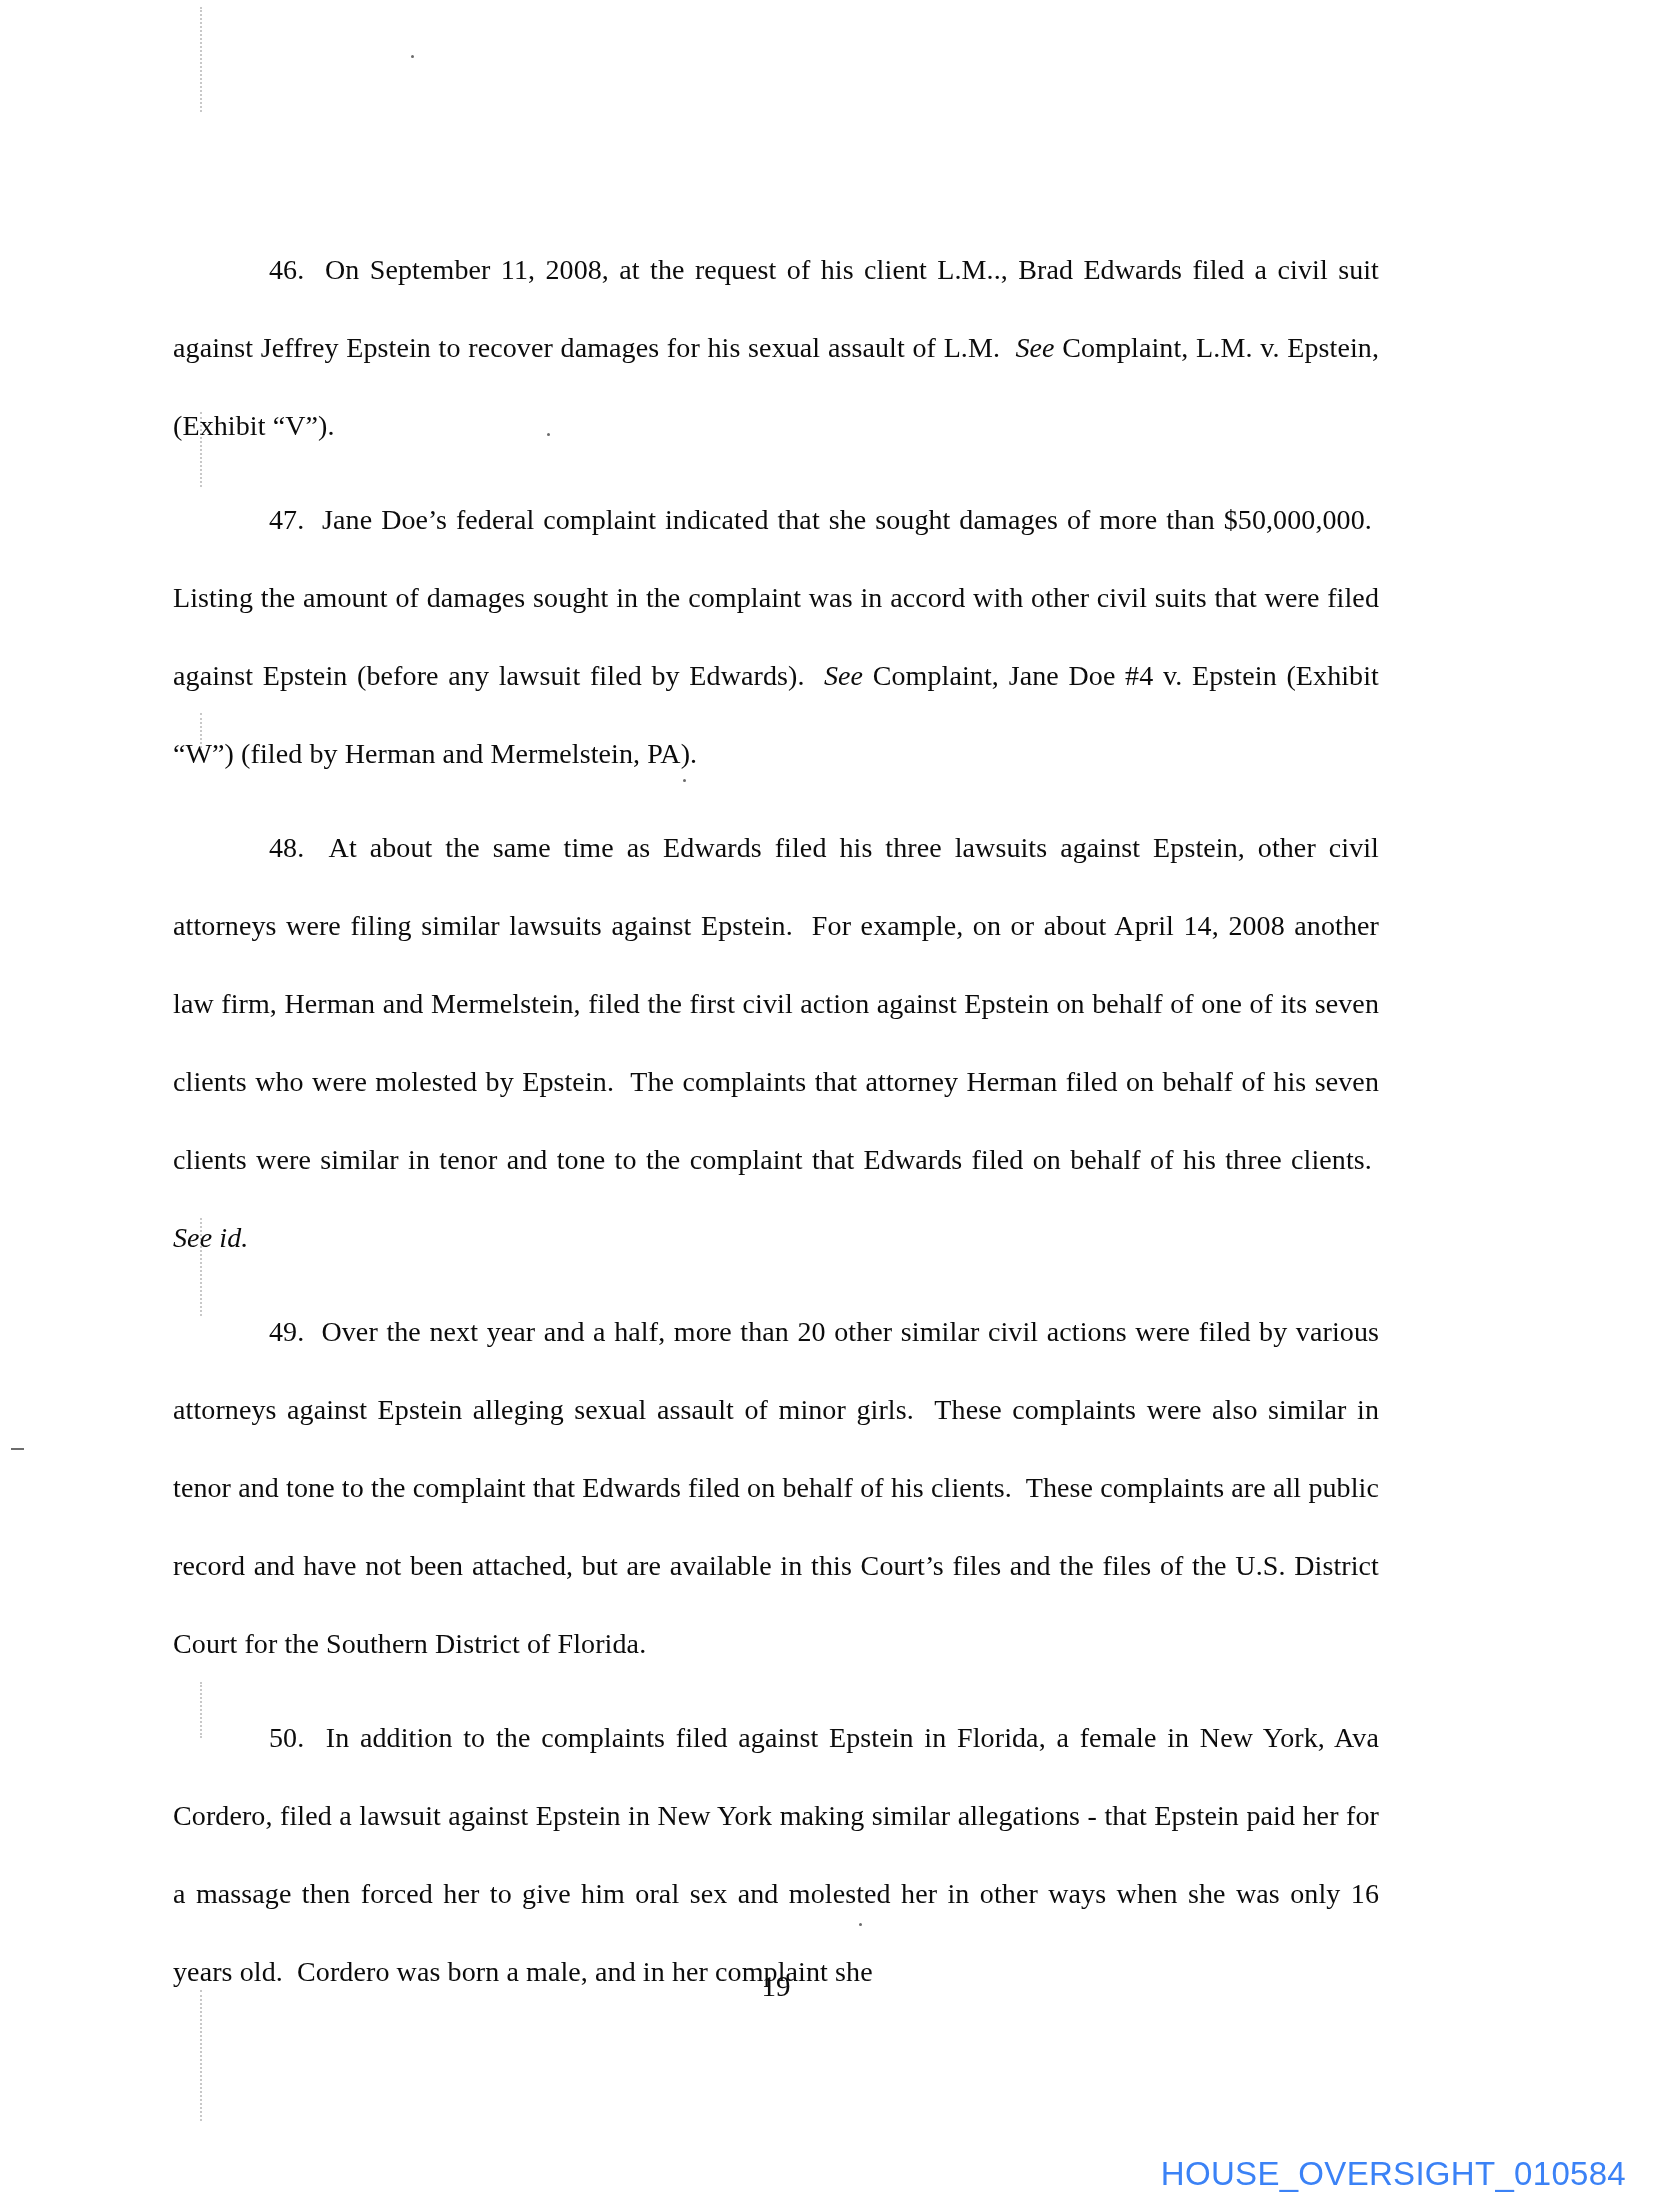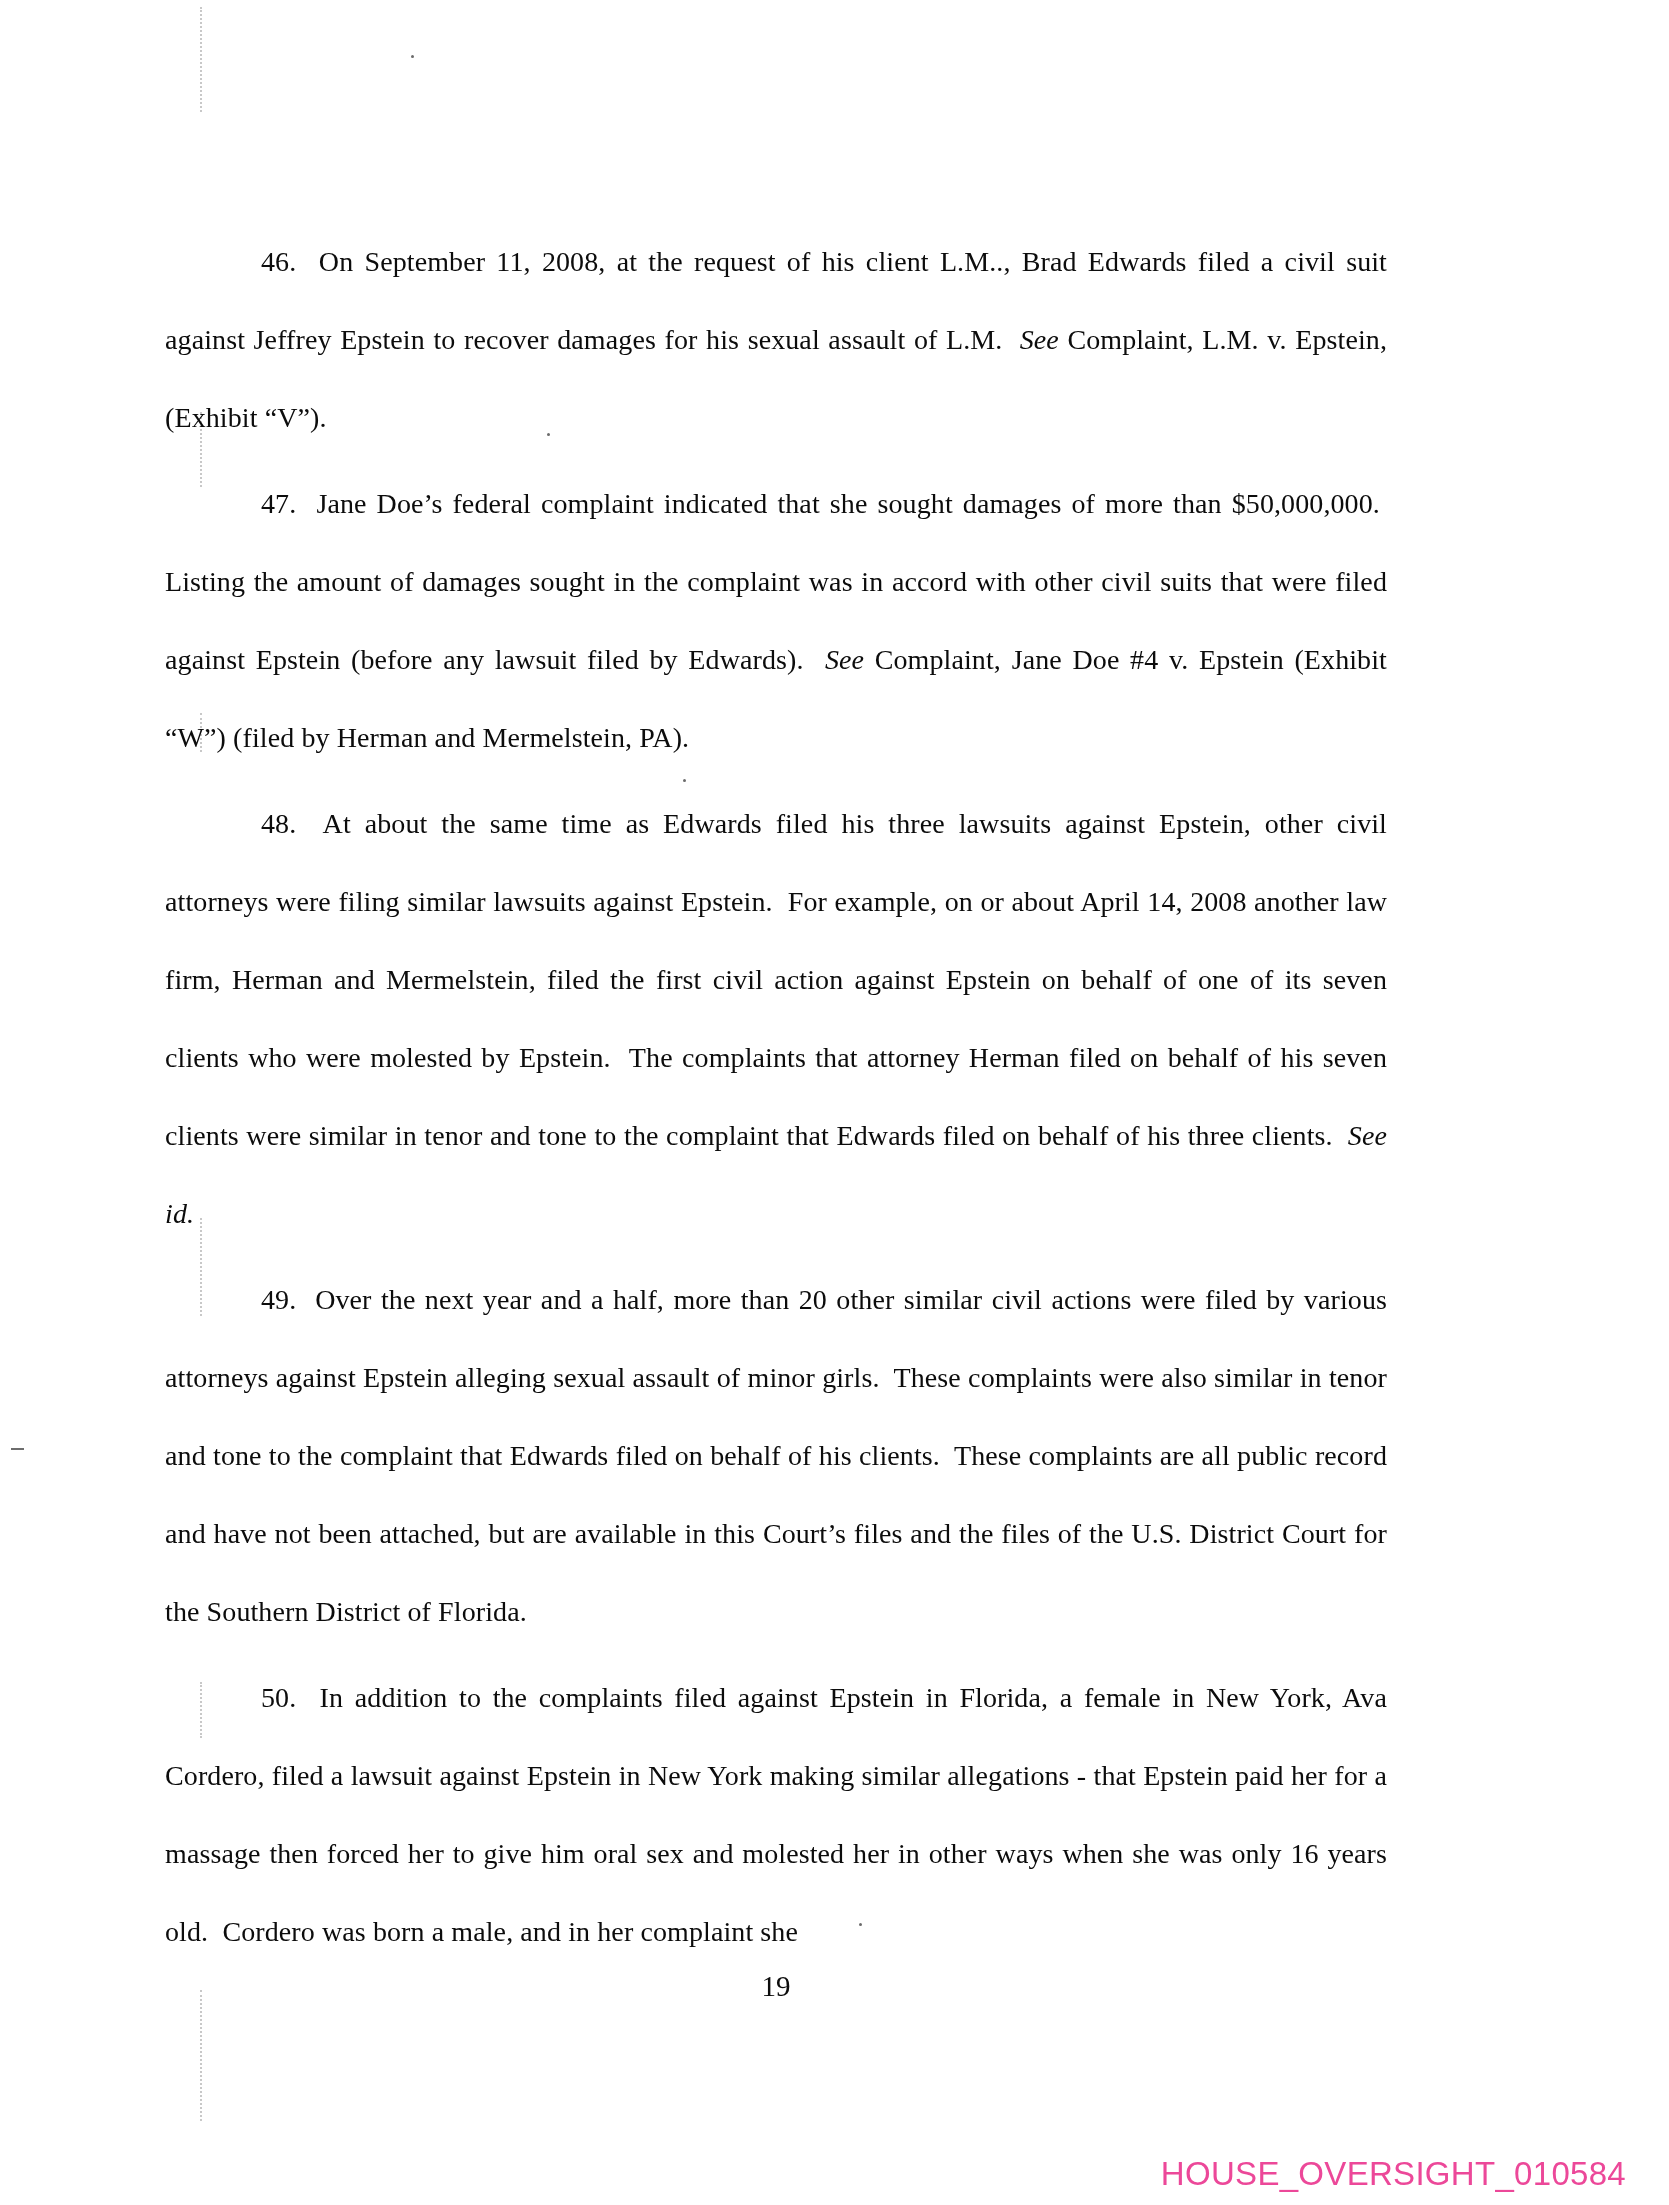--- a/index.html
+++ b/index.html
@@ -21,21 +21,21 @@
     position: absolute;
     left: 157px;
     top: 215px;
     width: 1238px;
     font-size: 28px;
     line-height: 78px;
     text-align: justify;
     letter-spacing: 0.1px;
   }
   .text-block p {
-    margin: 8px;
+    margin: 16px;
     text-indent: 96px;
   }
   .text-block i {
     font-style: italic;
   }
   .page-number {
     position: absolute;
     left: 157px;
     top: 1972px;
     width: 1238px;
@@ -43,21 +43,21 @@
     font-size: 29px;
     line-height: 29px;
   }
   .bates {
     position: absolute;
     top: 2157px;
     right: 43px;
     font-family: "Liberation Sans", sans-serif;
     font-size: 33px;
     line-height: 33px;
-    color: #ec4899;
+    color: #3b82f6;
     letter-spacing: 0.3px;
   }
   
   .scan-line {
     position: absolute;
     width: 0;
     border-left: 2px dotted rgba(110, 110, 110, 0.38);
   }
   .scan-dot {
     position: absolute;

